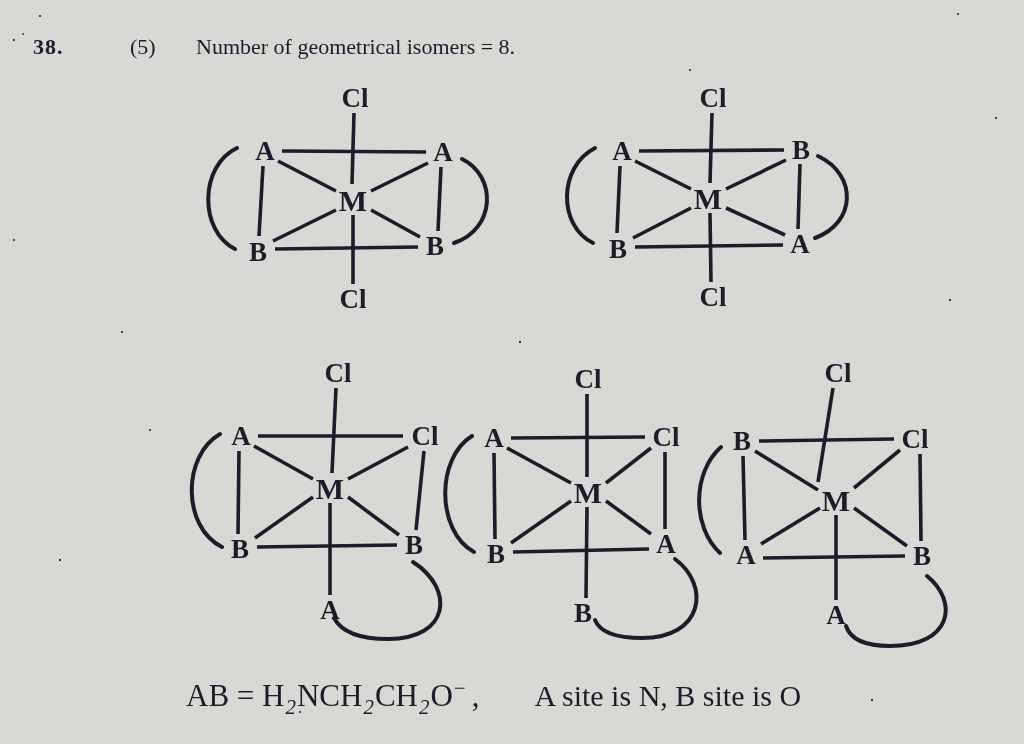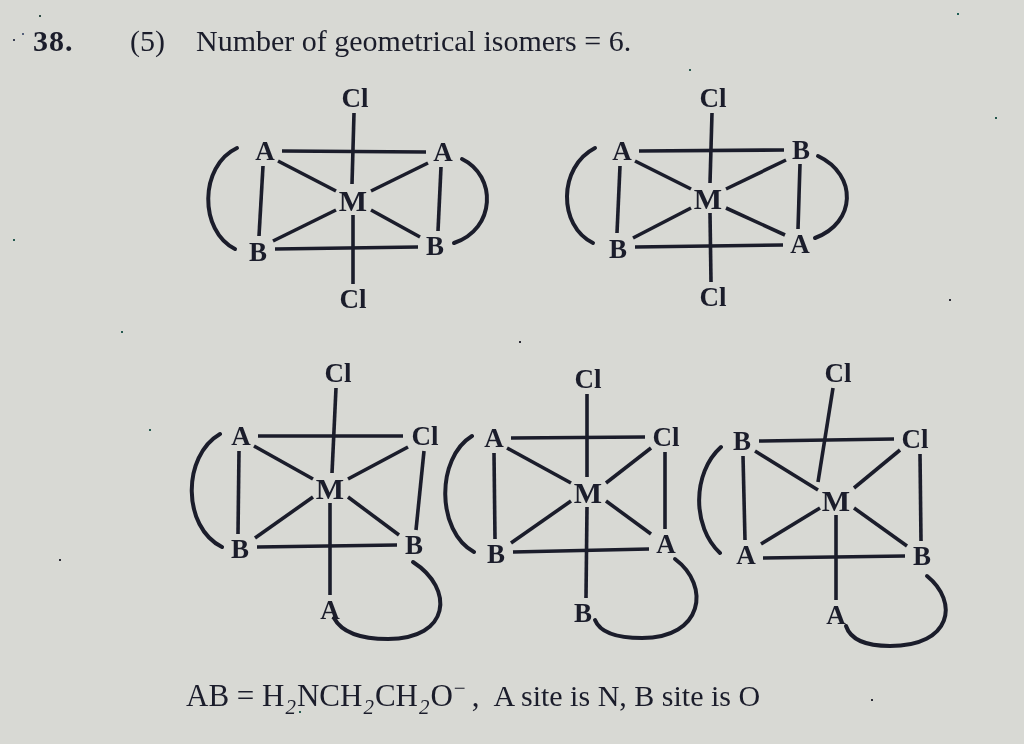--- a/index.html
+++ b/index.html
@@ -17,48 +17,48 @@
       radial-gradient(circle 1.5px at 690px 70px, #2b5a50 60%, transparent 61%),
       radial-gradient(circle 2px at 872px 700px, #2b2b35 60%, transparent 61%),
       radial-gradient(circle 1.5px at 300px 712px, #265a50 60%, transparent 61%),
       radial-gradient(circle 1.5px at 60px 560px, #2b2b35 60%, transparent 61%),
       radial-gradient(circle 1.5px at 150px 430px, #265a50 60%, transparent 61%),
       radial-gradient(circle 1.5px at 950px 300px, #2b2b35 60%, transparent 61%),
       radial-gradient(circle 2px at 14px 240px, #265a50 60%, transparent 61%);
     font-family:"Liberation Serif", serif;
     color:#1b1d2b;
   }
-  .hdr{position:absolute; top:24px; left:0; width:100%; height:40px; font-size:30px;}
+  .hdr{position:absolute; top:34px; left:0; width:100%; height:40px; font-size:22px;}
   .hdr .qnum{position:absolute; left:33px; font-weight:bold; letter-spacing:1px;}
   .hdr .qopt{position:absolute; left:130px;}
   .hdr .qstmt{position:absolute; left:196px;}
   svg.struct{position:absolute; overflow:visible;}
   .struct line, .struct path{stroke:#1b1d2b; stroke-width:3.6; fill:none;}
   .struct path{stroke-width:4; stroke-linecap:round;}
   .struct text{
     font-family:"Liberation Serif", serif; font-size:27px; font-weight:600;
     fill:#1b1d2b; text-anchor:middle; dominant-baseline:central;
   }
   .struct text.metal{font-size:30px;}
   .formula{position:absolute; left:186px; top:676px; font-size:31px; white-space:nowrap;}
   .formula .it{}
   .formula sub{font-size:21px; font-style:italic; margin:0 1px;}
   .formula sup{font-size:21px; margin-left:1px;}
   .formula .comma{margin-left:6px; margin-right:14px;}
-  .formula .note{font-size:30px;}
+  .formula .note{font-size:30px;margin-left:41px;}
 </style>
 </head>
 <body>
 
 <div class="page">
 
   <div class="hdr">
     <span class="qnum">38.</span>
     <span class="qopt">(5)</span>
-    <span class="qstmt">Number of geometrical isomers = 6.</span>
+    <span class="qstmt">Number of geometrical isomers = 8.</span>
   </div>
 
   <svg class="struct" style="left:175px; top:82px;" width="335" height="235" viewBox="0 0 335 235">
     <g>
       <line x1="179" y1="31" x2="177" y2="102"></line>
       <line x1="107" y1="69" x2="251" y2="70"></line>
       <line x1="103" y1="79" x2="161" y2="109"></line>
       <line x1="253" y1="81" x2="196" y2="109"></line>
       <line x1="88" y1="84" x2="84" y2="154"></line>
       <line x1="266" y1="85" x2="263" y2="149"></line>

